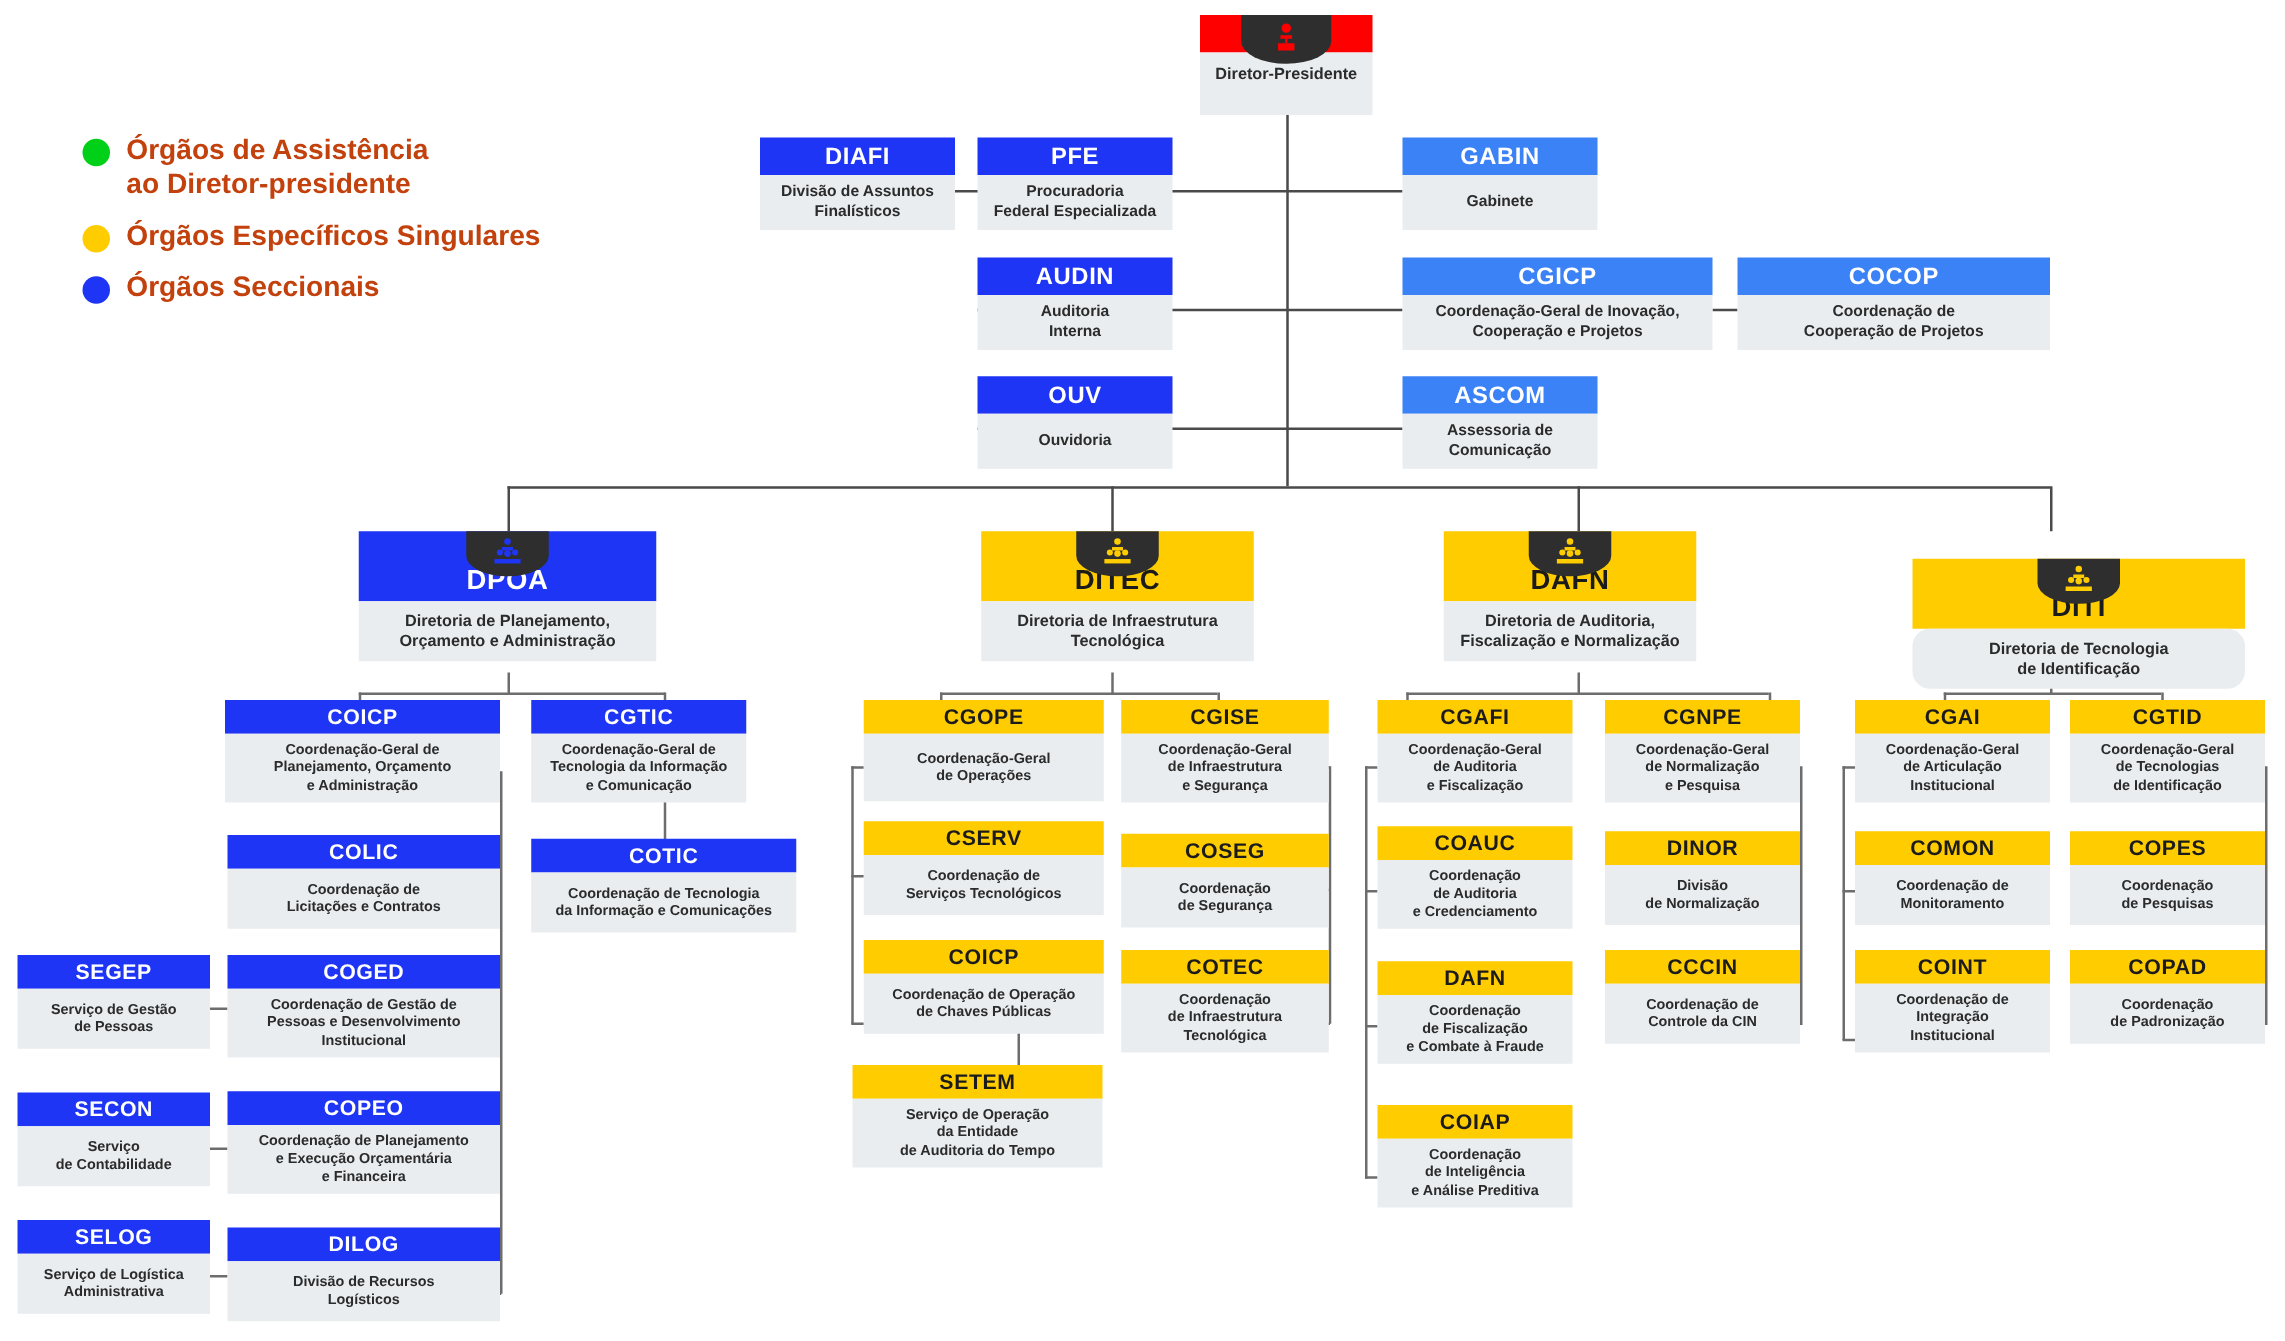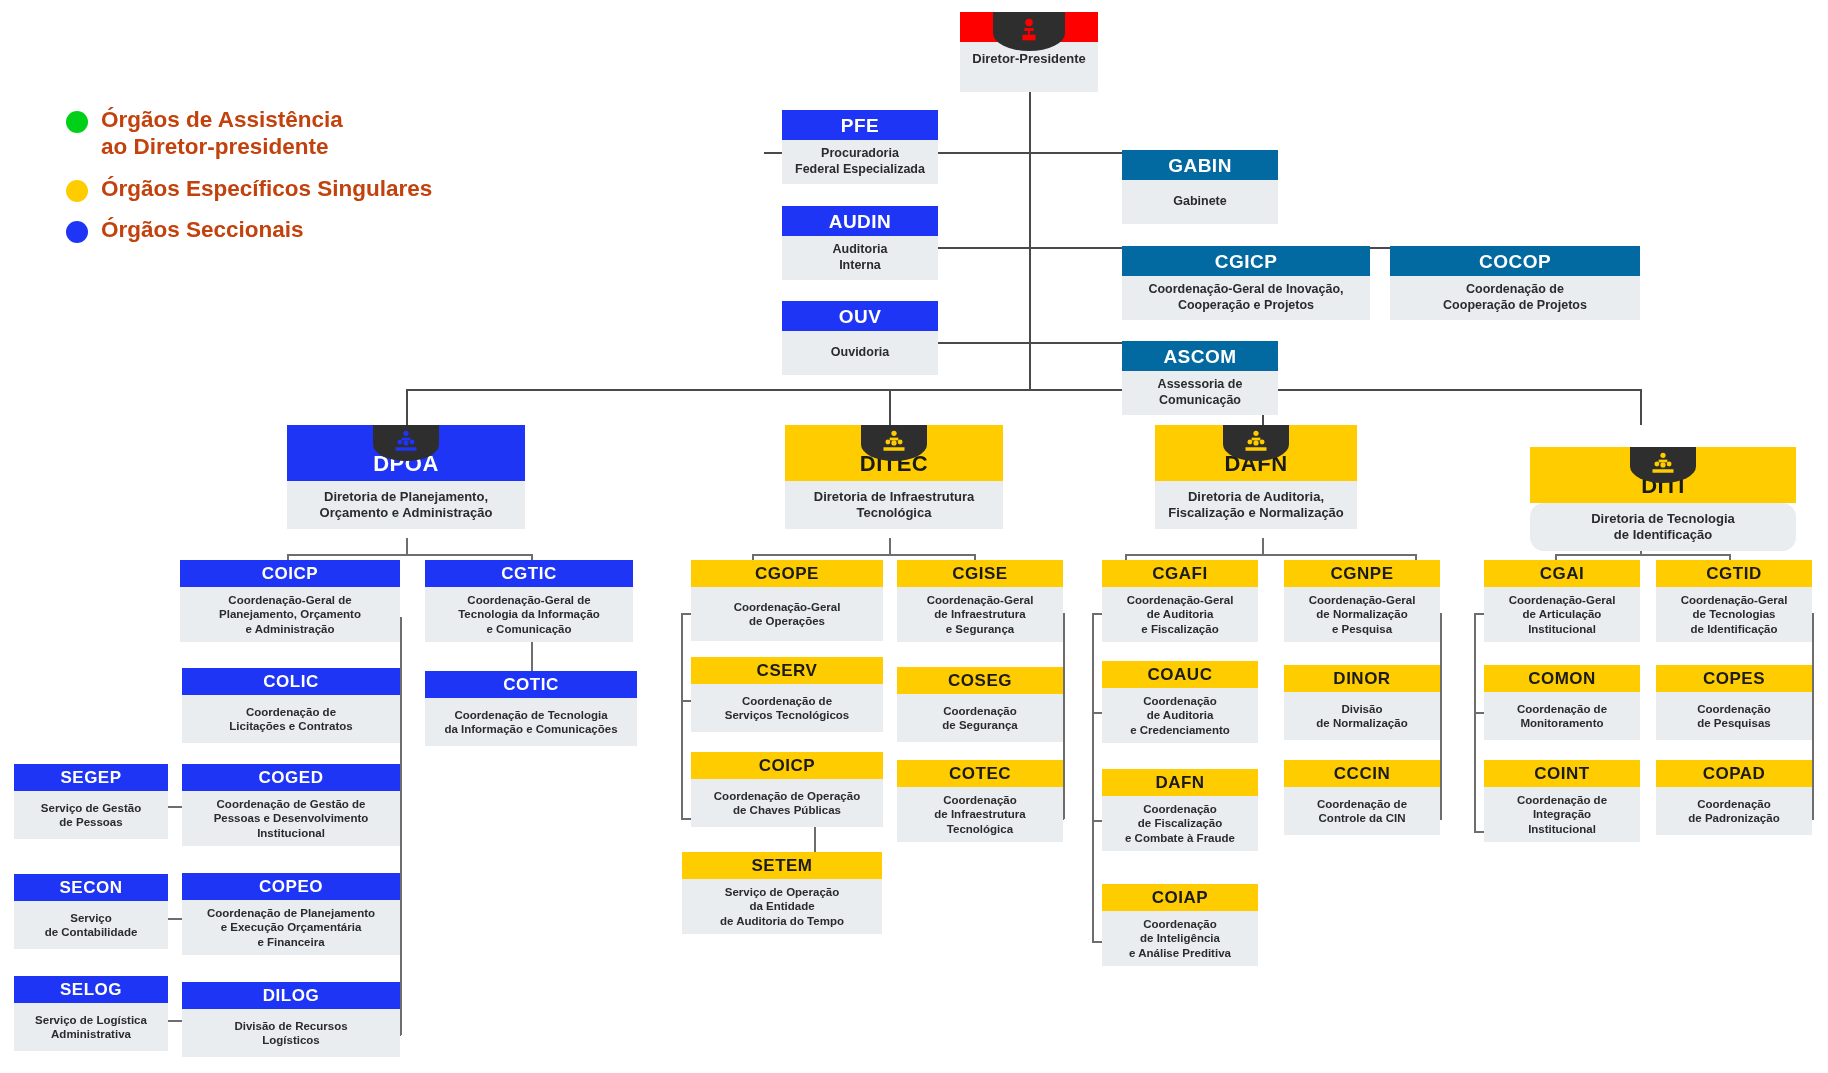--- a/index.html
+++ b/index.html
@@ -42,21 +42,21 @@
     font-weight:bold;
     display:flex;
     align-items:center;
     justify-content:center;
     padding:6px 6px;
     line-height:1.25;
   }
 
   
   .c-blue  .hdr{background:#1f35f5;color:#ffffff;}
-  .c-green .hdr{background:#0369a1;color:#ffffff;margin-top:40px;}
+  .c-green .hdr{background:#3b82f6;color:#ffffff;}
   .c-gold  .hdr{background:#ffcc00;color:#1b1b1b;}
   .c-red   .hdr{background:#ff0000;color:#ffffff;}
 
   
   .sz-lvl1 .hdr{height:30px;font-size:19px;}
   .sz-lvl1 .body{min-height:44px;font-size:12.5px;}
 
   .sz-dir  .hdr{height:56px;font-size:22px;align-items:flex-end;padding-bottom:6px;}
   .sz-dir  .body{min-height:48px;font-size:13px;}
 
@@ -216,20 +216,25 @@
       <svg width="30" height="30" viewBox="0 0 32 32" aria-hidden="true">
         <circle cx="16" cy="8" r="4" fill="#ff0000"></circle>
         <path d="M11 14 h10 v3 h-10 z" fill="#ff0000"></path>
         <path d="M15 17 h2 v4 h-2 z" fill="#ff0000"></path>
         <path d="M9 21 h14 v6 h-14 z" fill="#ff0000"></path>
       </svg>
     </div>
     <div class="body">Diretor-Presidente</div>
   </div>
 
+  <div class="node c-blue sz-lvl1" style="left:608px;top:110px;width:156px;">
+    <div class="hdr">DIAFI</div>
+    <div class="body" style="white-space:pre-line;">Divisão de Assuntos
+Finalísticos</div>
+  </div>
 
   <div class="node c-blue sz-lvl1" style="left:782px;top:110px;width:156px;">
     <div class="hdr">PFE</div>
     <div class="body" style="white-space:pre-line;">Procuradoria
 Federal Especializada</div>
   </div>
 
   <div class="node c-green sz-lvl1" style="left:1122px;top:110px;width:156px;">
     <div class="hdr">GABIN</div>
     <div class="body" style="white-space:pre-line;">Gabinete</div>
@@ -350,21 +355,21 @@
     <div class="body" style="white-space:pre-line;">Coordenação de Planejamento
 e Execução Orçamentária
 e Financeira</div>
   </div>
   <div class="node c-blue sz-sm" style="left:182px;top:982px;width:218px;">
     <div class="hdr">DILOG</div>
     <div class="body" style="white-space:pre-line;">Divisão de Recursos
 Logísticos</div>
   </div>
 
-  <div class="node c-blue sz-cg" style="left:425px;top:560px;width:208px;">
+  <div class="node c-blue sz-cg" style="left:425px;top:560px;width:172px;">
     <div class="hdr">CGTIC</div>
     <div class="body" style="white-space:pre-line;">Coordenação-Geral de
 Tecnologia da Informação
 e Comunicação</div>
   </div>
   <div class="node c-blue sz-sm" style="left:425px;top:671px;width:212px;">
     <div class="hdr">COTIC</div>
     <div class="body" style="white-space:pre-line;">Coordenação de Tecnologia
 da Informação e Comunicações</div>
   </div>

